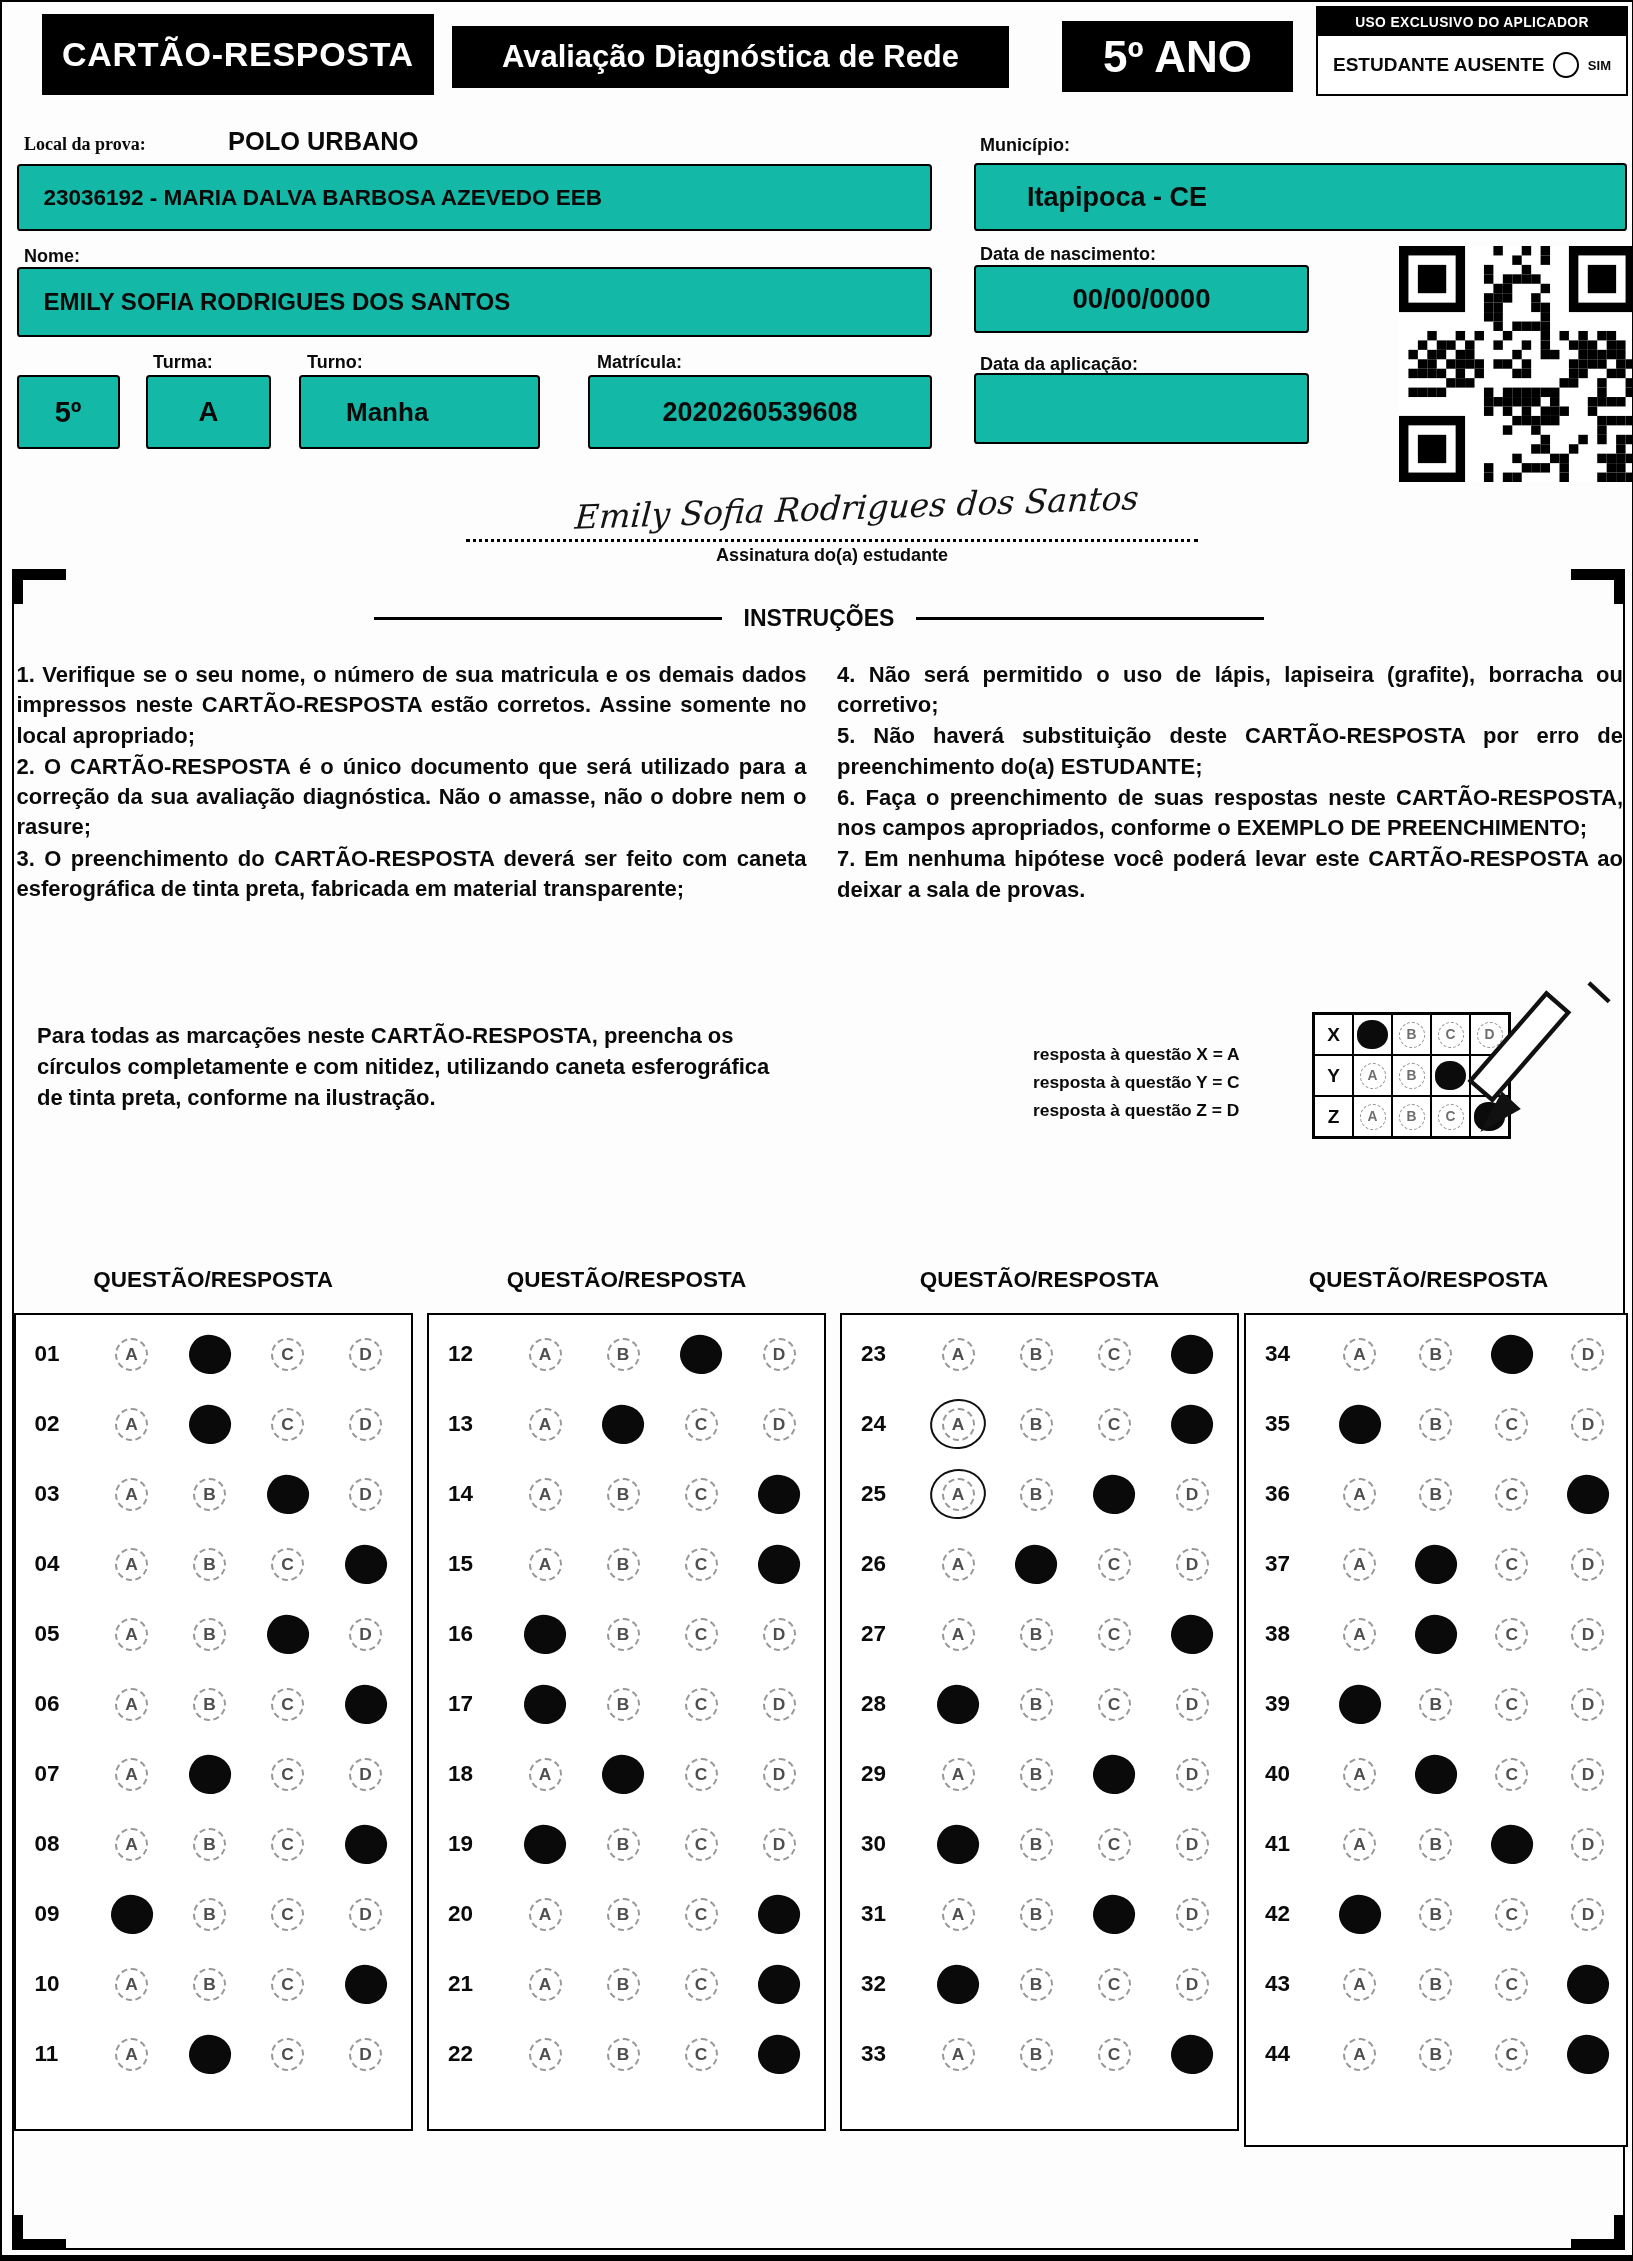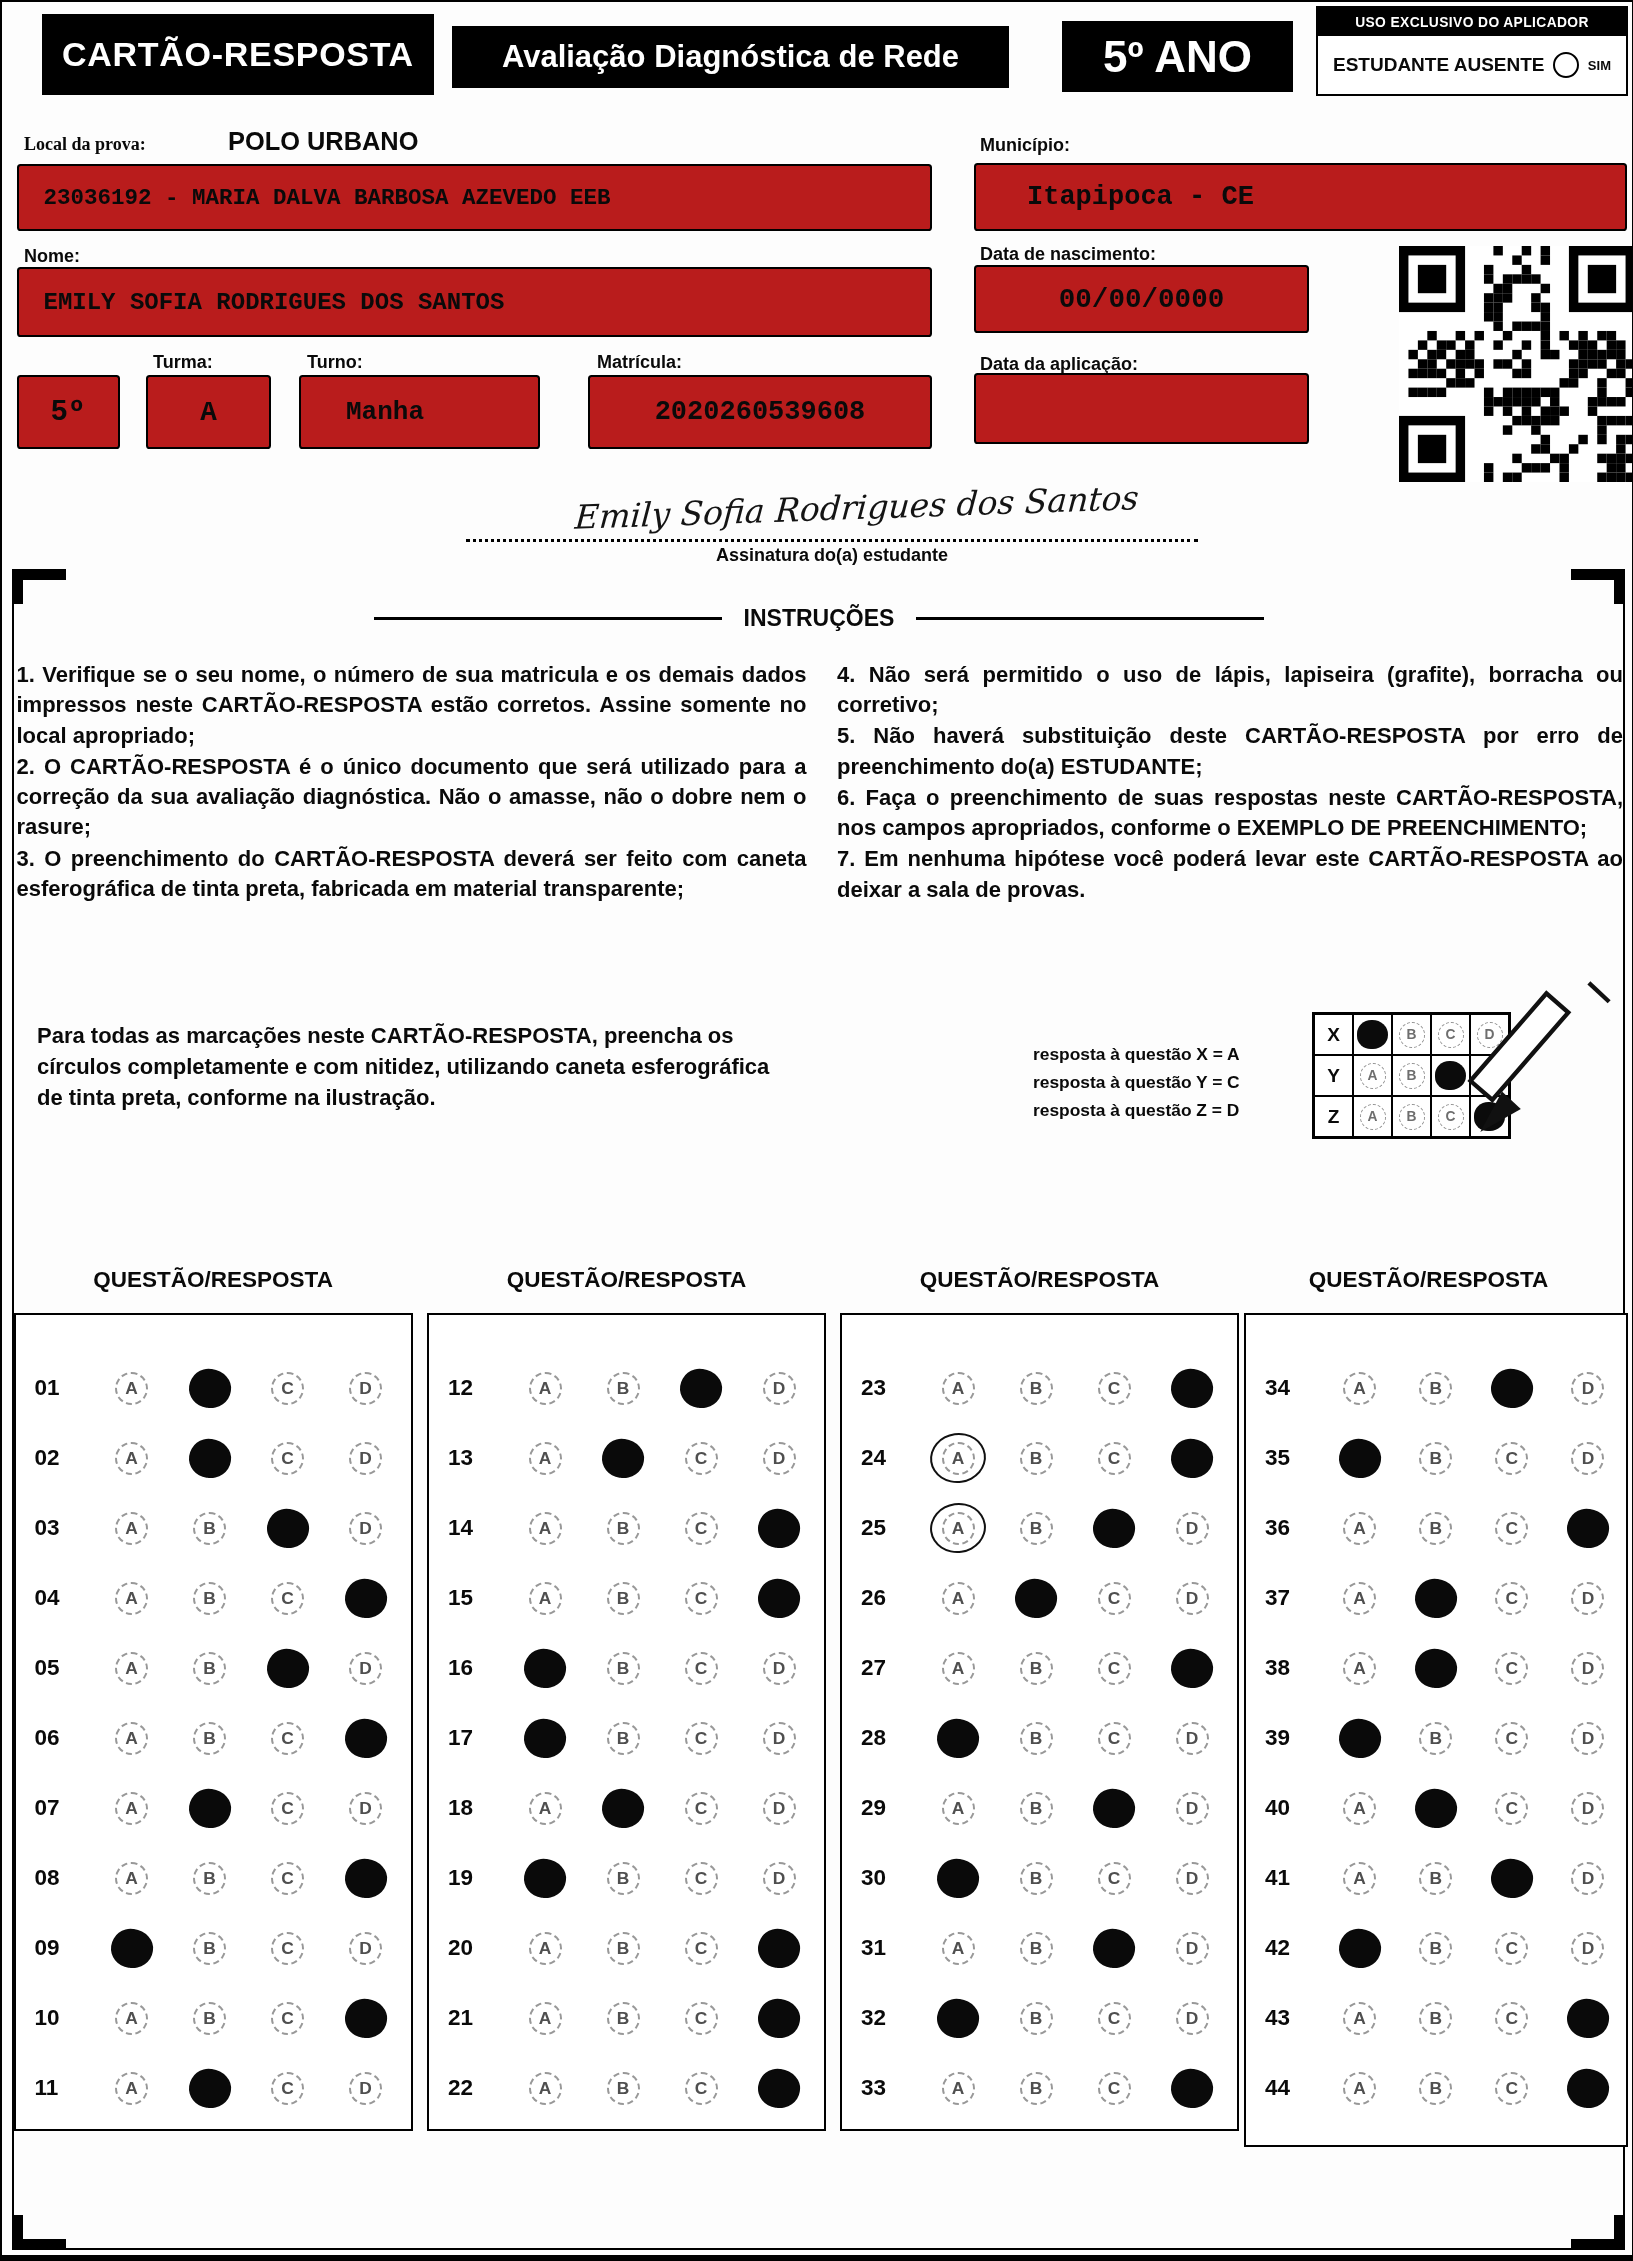--- a/index.html
+++ b/index.html
@@ -18,22 +18,22 @@
   .applicator .bar { background:#000; color:#fff; font-weight:bold; font-size:13.8px; height:27.6px;
                      display:flex; align-items:center; justify-content:center; letter-spacing:0.4px; }
   .applicator .row { display:flex; align-items:center; justify-content:center; gap:8.7px;
                      height:59px; font-weight:bold; font-size:19px; }
   .absent-circle { width:26px; height:26px; border:2.2px solid #000; border-radius:50%; display:inline-block; }
   .sim { font-size:13px; font-weight:bold; }
 
   
   .lbl  { position:absolute; font-size:18px; font-weight:bold; }
   .bigv { position:absolute; font-size:25.4px; font-weight:bold; }
-  .fbox { position:absolute; border:2.2px solid #000; border-radius:3.6px; background:#b91c1c;
-          display:flex; align-items:center; font-weight:bold;font-family:Liberation Mono, monospace; }
+  .fbox { position:absolute; border:2.2px solid #000; border-radius:3.6px; background:#14b8a6;
+          display:flex; align-items:center; font-weight:bold; }
   .school-box     { left:14.5px;   top:162px; width:915px; height:67px;  padding-left:25px; font-size:22.5px; }
   .municipio-box  { left:972px; top:161px; width:653px;  height:68px;  padding-left:51px; font-size:27px; }
   .nome-box       { left:14.5px;   top:265px; width:915px; height:70px;  padding-left:25px; font-size:24px; }
   .nascimento-box { left:972px; top:263px; width:335px;  height:68px;  justify-content:center; font-size:27.6px; }
   .serie-box      { left:14.5px;   top:373px; width:103px;  height:74px; justify-content:center; font-size:29px; }
   .turma-box      { left:144px;  top:373px; width:125px;  height:74px; justify-content:center; font-size:27.6px; }
   .turno-box      { left:297px;  top:373px; width:241px;  height:74px; padding-left:45px; font-size:26px; }
   .matricula-box  { left:586px;  top:373px; width:344px;  height:74px; justify-content:center; font-size:27px; }
   .aplicacao-box  { left:972px; top:371px; width:335px;  height:71px; }
   .qr { position:absolute; left:1397px; top:244px; width:236px; height:236px; }
@@ -84,21 +84,21 @@
                font-size:13.8px; color:#6e6e6e; font-weight:bold;
                display:flex; align-items:center; justify-content:center; }
   .ex-mark { width:30.5px; height:29px; background:#0b0b0b; border-radius:48% 52% 50% 46%; }
   .pen { position:absolute; left:1458px; top:965px; }
 
   
   .qr-header { position:absolute; top:1265px; width:399px; text-align:center;
                font-weight:bold; font-size:22.5px; }
   .qh-1 { left:11.6px; } .qh-2 { left:425px; } .qh-3 { left:838px; } .qh-4 { left:1233px; width:387px; }
   .ans-box { position:absolute; top:1311px; width:399px; height:818px;
-             border:2.2px solid #000; background:#fff; padding-top:38px; }
+             border:2.2px solid #000; background:#fff; padding-top:4px; }
   .ab-1 { left:11.6px; } .ab-2 { left:425px; } .ab-3 { left:838px; }
   .ab-4 { left:1242px; width:384px; height:834px; }
   .ans-row { height:70px; display:flex; align-items:center; padding-left:19px; }
   .ans-num { width:58px; font-weight:bold; font-size:22.5px; }
   .ans-slot { width:78px; display:flex; align-items:center; justify-content:center; position:relative; }
   .bubble { width:33px; height:33px; border:2.2px dashed #989898; border-radius:50%;
             color:#4f4f4f; font-size:17.4px; font-weight:bold;
             display:flex; align-items:center; justify-content:center; background:#fff; }
   .mark { width:42px; height:39px; background:#0a0a0a;
           border-radius:47% 53% 51% 49% / 52% 48% 50% 50%; transform:rotate(8deg); }

